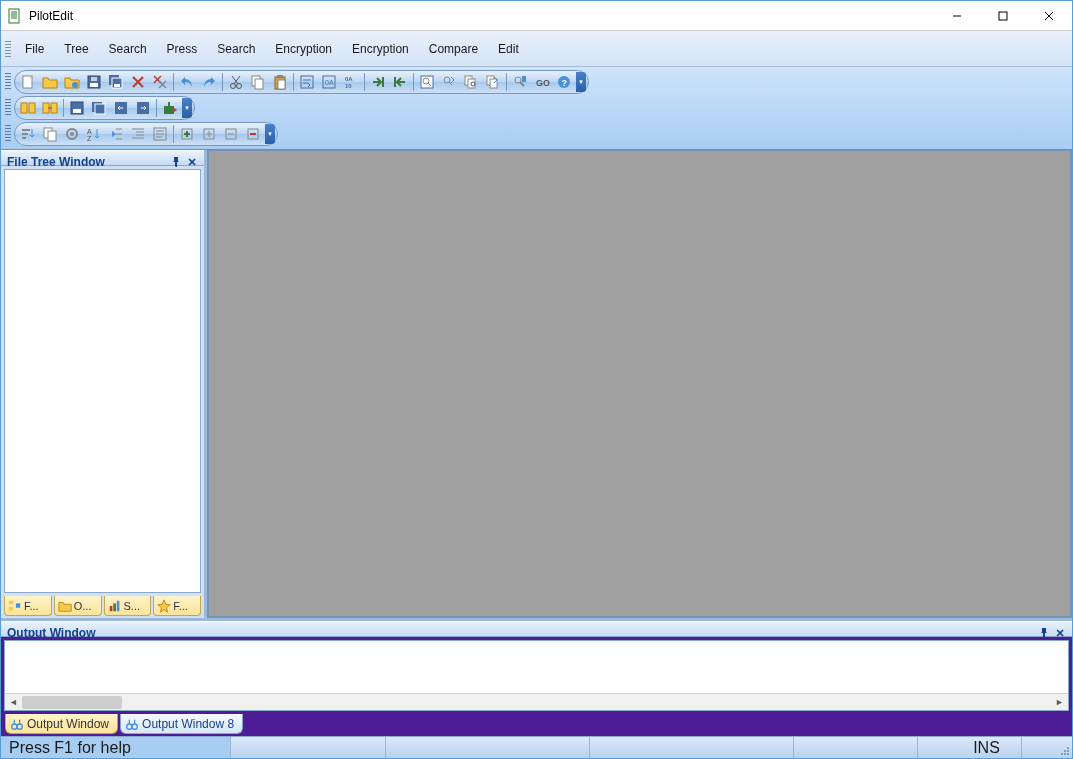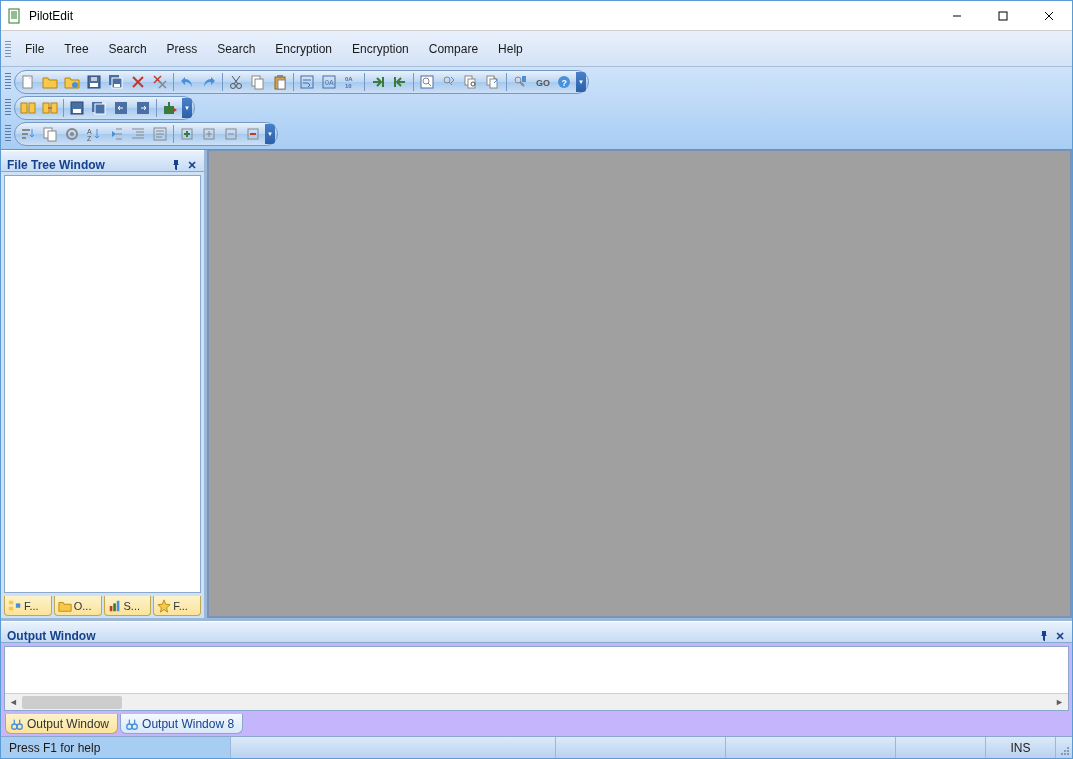--- a/index.html
+++ b/index.html
@@ -99,21 +99,21 @@
   min-height:0;
 }
 .sidebar {
   width: 206px;
   display:flex;
   flex-direction:column;
   border-right: 3px solid #9cb8d8;
   background:#cfe1f5;
 }
 .panel-header {
-  height: 22px;
+  height: 16px;
   background: linear-gradient(to bottom, #e9f2fd 0%, #c6dbf4 100%);
   border-top:1px solid #fff;
   border-bottom:1px solid #8aa8cc;
   display:flex;
   align-items:center;
   padding: 8px 4px 0 6px;
   color: #15428b;
   font-weight: bold;
   font-size:12px;
 }
@@ -158,21 +158,21 @@
   border: 2px solid #7a94b8;
   border-top:1px solid #7a94b8;
   margin: 0 0 0 0;
 }
 
 
 .output-panel {
   height: 118px;
   display:flex;
   flex-direction:column;
-  background:#c4b5fd;
+  background:#4c1d95;
   border-top: 3px solid #9cb8d8;
 }
 .output-body {
   flex:1;
   margin: 3px;
   background:#fff;
   border:1px solid #8aa8cc;
   display:flex;
   flex-direction:column;
 }
@@ -216,22 +216,23 @@
 }
 .out-tab .ti { width:14px;height:14px; }
 
 
 .statusbar {
   height:22px;
   background: linear-gradient(to bottom, #dce9f9, #b9d2ef);
   border-top:1px solid #8aa8cc;
   display:flex;
   align-items:center;
-  font-size:12px;
+  font-size:16px;
   color:#1a1a1a;
+  gap:34px;
 }
 .status-cell {
   padding: 0 8px;
   height:100%;
   display:flex;
   align-items:center;
   border-right:1px solid #9cb8d8;
 }
 .status-cell.main { flex:0 0 230px; }
 .status-cell.mid { flex:1; }
@@ -284,21 +285,21 @@
   <div class="grip"></div>
   <div id="menu-items" style="display: flex;">
       <div class="menu-item">File</div>
       <div class="menu-item">Tree</div>
       <div class="menu-item">Search</div>
       <div class="menu-item">Press</div>
       <div class="menu-item">Search</div>
       <div class="menu-item">Encryption</div>
       <div class="menu-item">Encryption</div>
       <div class="menu-item">Compare</div>
-      <div class="menu-item">Help</div>
+      <div class="menu-item">Edit</div>
     </div>
 </div>
 
 <div class="toolbar-container">
   <div class="toolbar-row">
     <div class="grip"></div>
     <div class="tb-group" id="tb1">
         <div class="tb-btn">
           <span class="ico">
             <svg viewBox="0 0 16 16">

